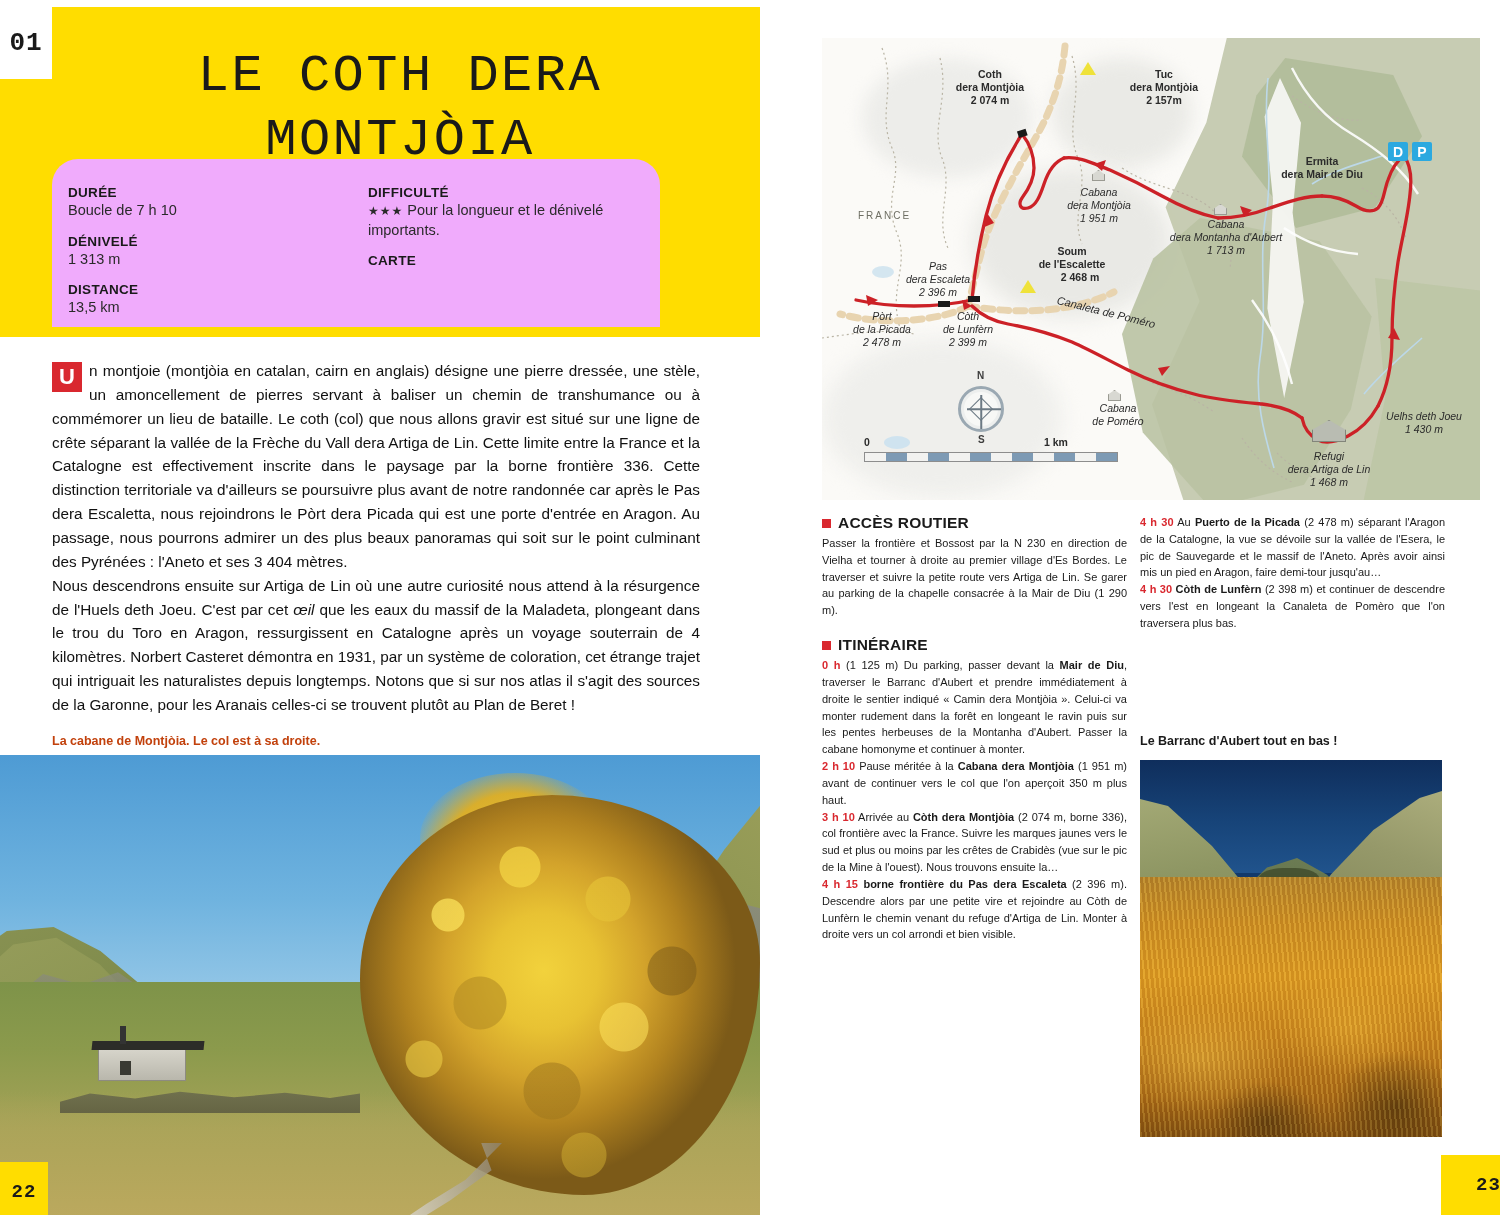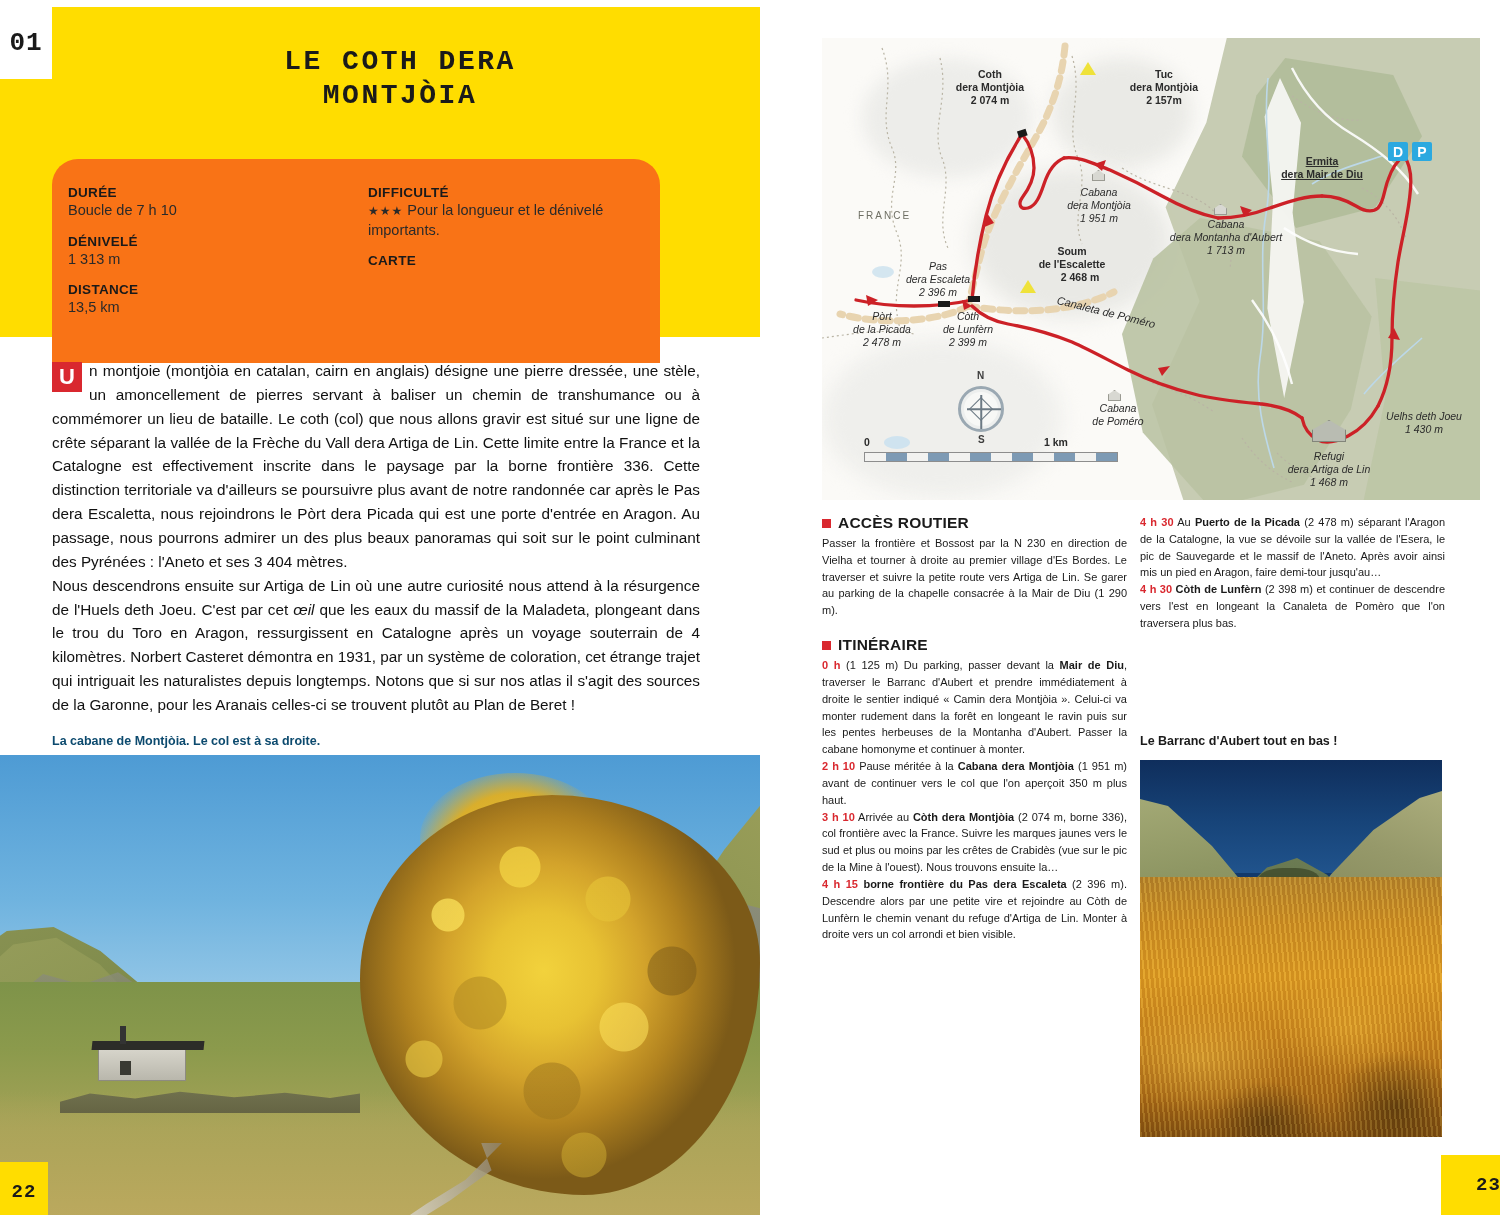--- a/index.html
+++ b/index.html
@@ -24,26 +24,26 @@
   }
   .num-box span {
     font-family:"Liberation Mono", monospace;
     font-weight:700; font-size:26px; color:#1a1a1a;
     letter-spacing:1px;
   }
   .route-title {
     position:absolute; left:60px; top:38px; width:680px;
     text-align:center;
     font-family:"Liberation Mono", monospace;
-    font-weight:700; font-size:28px; line-height:1.23;
+    font-weight:400; font-size:52px; line-height:1.23;
     color:#1a1a1a; letter-spacing:2.5px;
   }
   .info-box {
-    position:absolute; left:52px; top:152px; width:608px; height:204px;
-    background:#f97316;
+    position:absolute; left:52px; top:152px; width:608px; height:168px;
+    background:#f0abfc;
     border-top-left-radius:26px; border-top-right-radius:26px;
     padding:26px 0 0 0;
     display:flex;
   }
   .info-col { padding-left:16px; }
   .info-col.c1 { width:300px; }
   .info-col.c2 { width:292px; }
   .info-label {
     font-size:13.5px; font-weight:700; color:#1a1a1a;
     letter-spacing:0.3px; margin-bottom:1px;
@@ -61,21 +61,21 @@
   }
   .body-text p { margin:0; text-indent:0; }
   .dropcap {
     float:left; width:30px; height:30px; background:#D9282F;
     color:#fff; font-weight:700; font-size:22px;
     display:flex; align-items:center; justify-content:center;
     margin:3px 7px 0 0;
   }
   .photo-caption {
     position:absolute; left:52px; top:727px; width:640px;
-    font-size:12.5px; font-weight:700; color:#0c4a6e;
+    font-size:12.5px; font-weight:700; color:#c2410c;
   }
 
   
   .photo-left {
     position:absolute; left:0; top:748px; width:760px; height:467px;
     overflow:hidden; background:#5fa8d8;
   }
   .pl-sky {
     position:absolute; left:0; top:0; width:100%; height:56%;
     background:linear-gradient(180deg,#4E9BD4 0%, #6FB3DF 55%, #9CCBE8 100%);
@@ -580,21 +580,21 @@
         <div>dera Montjòia</div>
         <div>1 951 m</div>
       </div>
 
       <div class="m-label ital" style="left:314px; top:180px; width:180px;">
         <div>Cabana</div>
         <div>dera Montanha d'Aubert</div>
         <div>1 713 m</div>
       </div>
 
-      <div class="m-label bold" style="left:430px; top:117px; width:140px;text-decoration:underline;">
+      <div class="m-label bold" style="left:430px; top:117px; width:140px;">
         <div>Ermita</div>
         <div>dera Mair de Diu</div>
       </div>
 
       <div class="m-label bold" style="left:190px; top:207px; width:120px;">
         <div>Soum</div>
         <div>de l'Escalette</div>
         <div style="margin-left:16px;">2 468 m</div>
       </div>
 

